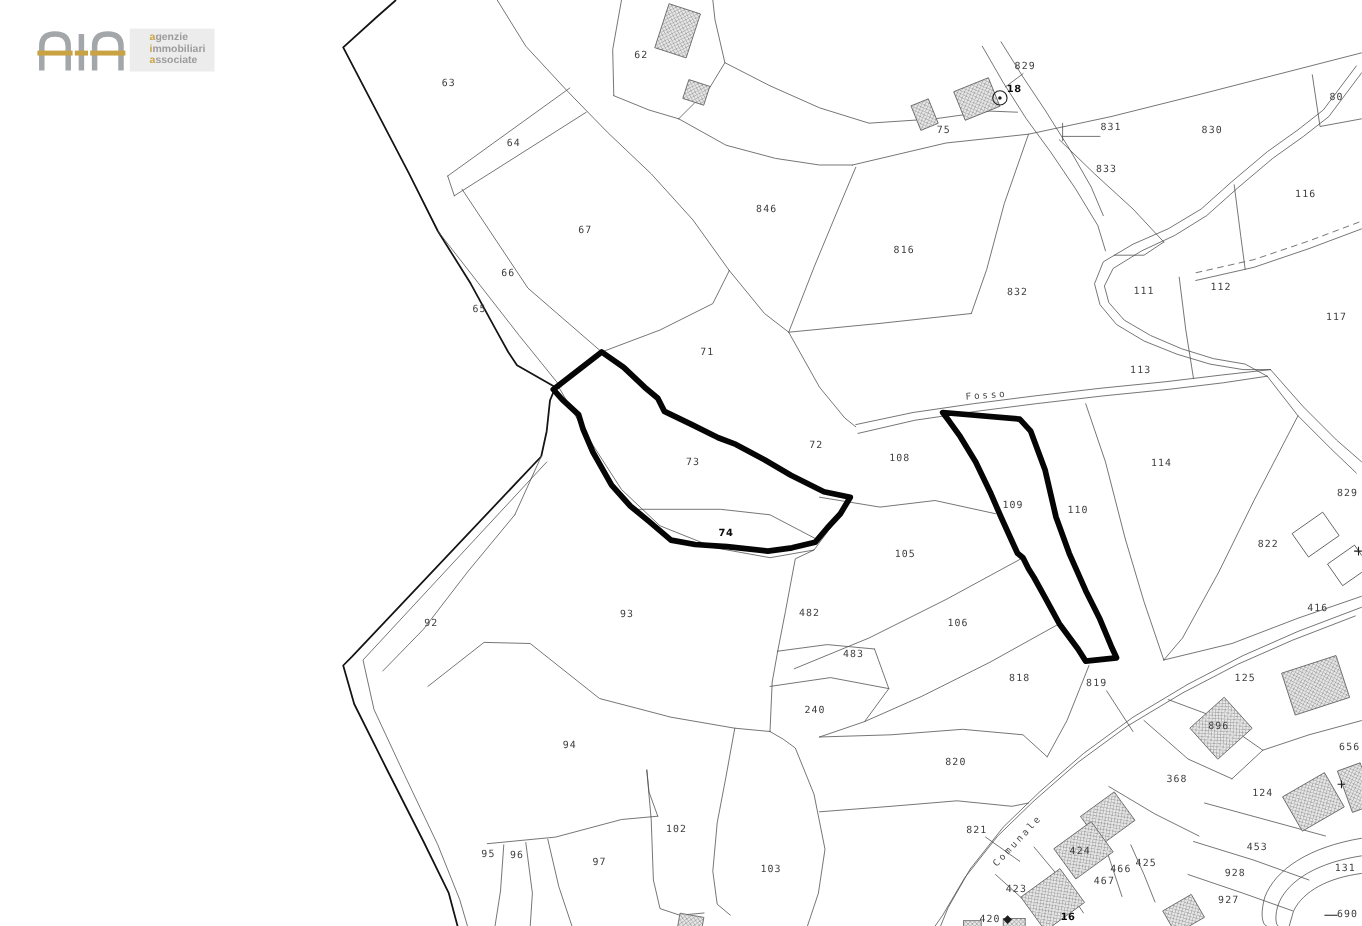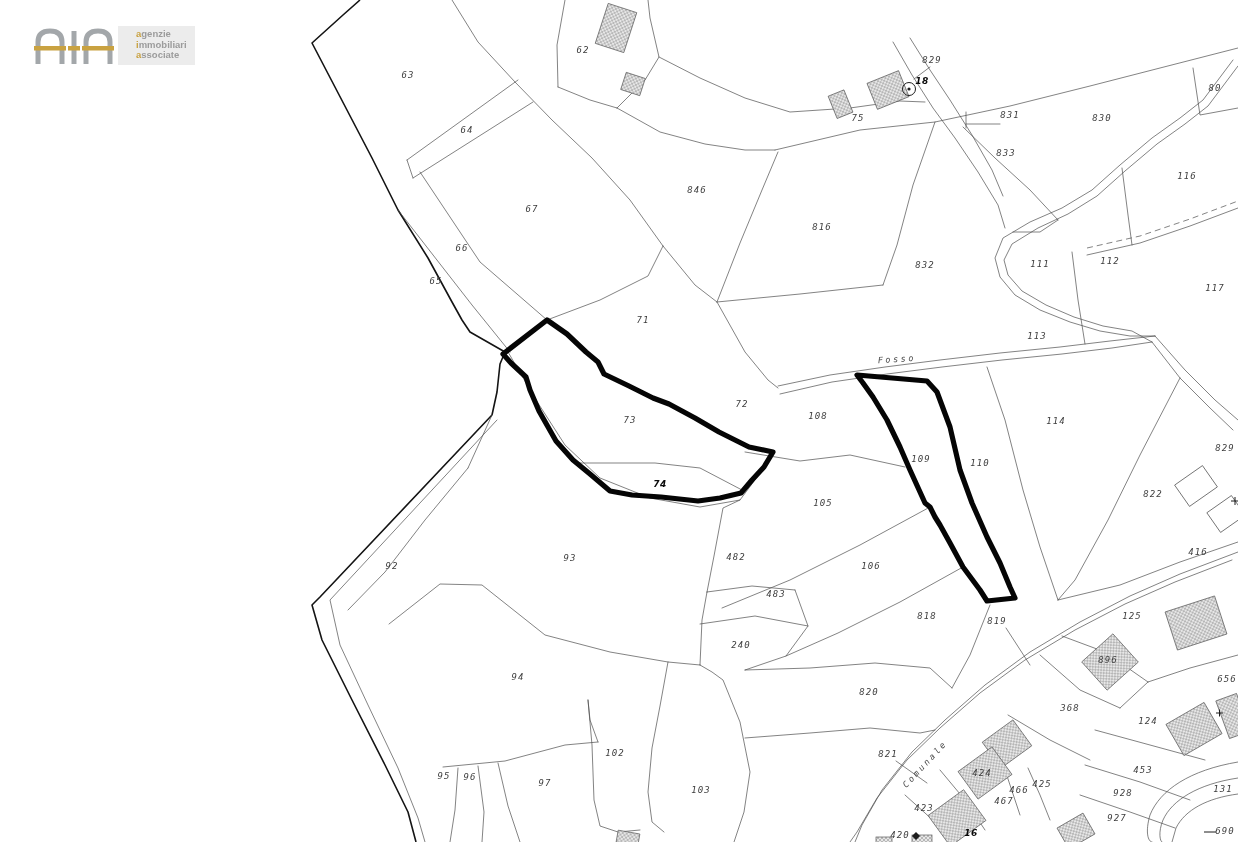--- a/index.html
+++ b/index.html
@@ -1,18 +1,18 @@
 <!DOCTYPE html>
 <html><head>
 <meta charset="utf-8">
 <style>
   html,body{margin:0;padding:0;background:#fff;}
   body{width:1238px;height:842px;position:relative;overflow:hidden;
        font-family:"Liberation Sans",sans-serif;}
-  #map-wrap{position:absolute;inset:0;font-style:italic;}
+  #map-wrap{position:absolute;inset:0;}
   svg{display:block;}
   .lbl{font-family:"DejaVu Sans Mono",monospace;font-size:9px;fill:#3d3d3d;
        letter-spacing:1px;}
   .lbl.bold{font-family:"DejaVu Sans",sans-serif;font-weight:bold;fill:#0a0a0a;
        letter-spacing:0.5px;}
   .lbl.road{fill:#4a4a4a;letter-spacing:2.5px;font-size:8.5px;}
   .thin{fill:none;stroke:#4d4d4d;stroke-width:0.7;stroke-linejoin:round;stroke-linecap:round;}
   .border{fill:none;stroke:#141414;stroke-width:1.6;stroke-linejoin:round;}
   .hl{fill:none;stroke:#050505;stroke-width:5.2;stroke-linejoin:round;stroke-linecap:round;}
   .bld{fill:url(#hatch);stroke:#5c5c5c;stroke-width:0.7;}

